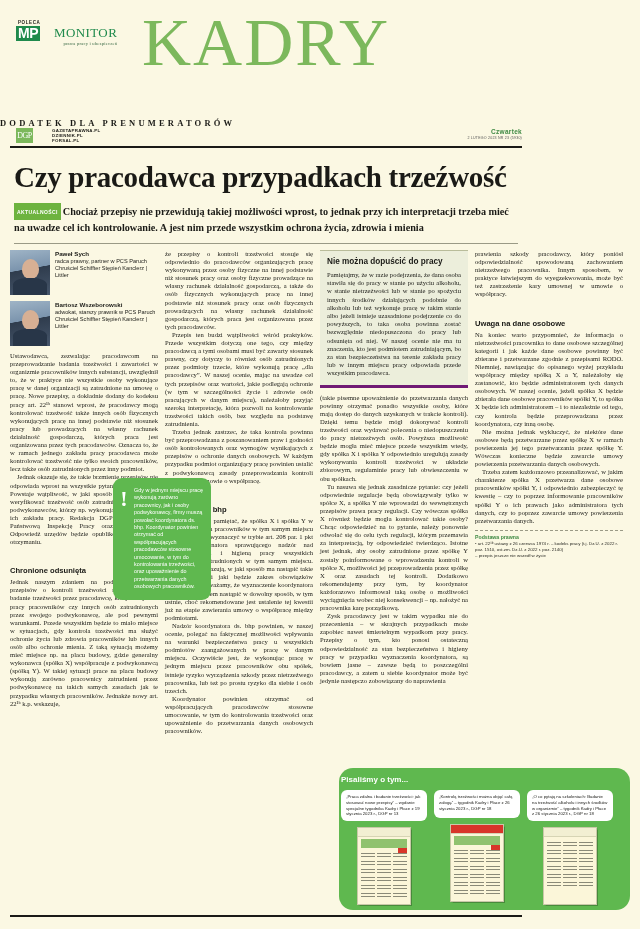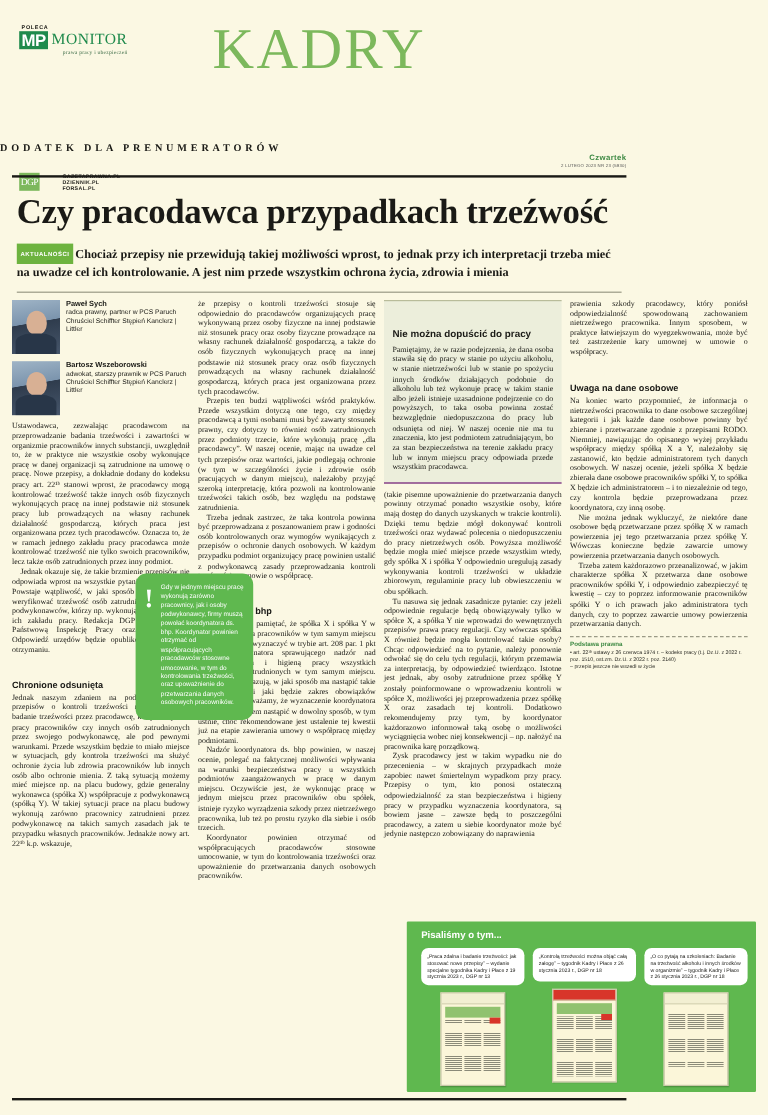--- a/index.html
+++ b/index.html
@@ -51,21 +51,21 @@
     background: #1f8a4c;
     color: #ffffff;
     font-family: "Liberation Sans", sans-serif;
     font-weight: bold;
     font-size: 14px;
     line-height: 15px;
     padding: 0 2px;
     letter-spacing: -0.5px;
   }
   .mp-text {
-    margin-left: 3px;
+    margin-left: 14px;
   }
   .monitor-word {
     font-family: "Liberation Serif", serif;
     font-size: 13px;
     line-height: 14px;
     color: #1f8a4c;
     letter-spacing: 0.4px;
   }
   .monitor-sub {
     font-family: "Liberation Serif", serif;
@@ -76,21 +76,21 @@
     text-align: right;
   }
 
   .kadry-title {
     position: absolute;
     left: 0;
     right: 0;
     top: 18px;
     text-align: center;
     font-family: "Liberation Serif", serif;
-    font-size: 48px;
+    font-size: 68px;
     line-height: 48px;
     color: #7cb85c;
     letter-spacing: 2px;
   }
   .kadry-title .l2 {
     display: block;
   }
   .dodatek {
     position: absolute;
     left: 0;
@@ -99,21 +99,21 @@
     font-family: "Liberation Serif", serif;
     font-size: 8.5px;
     letter-spacing: 3.2px;
     font-weight: bold;
     color: #1a1a16;
   }
 
   .dgp-block {
     position: absolute;
     left: 16px;
-    top: 144px;
+    top: 128px;
     display: flex;
     align-items: center;
     gap: 15px;
   }
   .dgp-mark {
     width: 17px;
     height: 15px;
     background: #7cb85c;
     color: #ffffff;
     font-family: "Liberation Serif", serif;
@@ -311,22 +311,22 @@
     margin: 0;
     text-align: left;
     text-indent: 0;
     color: #ffffff;
   }
 
   
   .tintbox {
     background: #eceedb;
     border-top: 1px solid #b9bc9a;
-    border-bottom: 1px solid #701a75;
-    padding: 23px 7px 7px 7px;
+    border-bottom: 3px solid #701a75;
+    padding: 6px 7px 7px 7px;
     margin-bottom: 6px;
   }
   .tintbox h3 {
     font-family: "Liberation Sans", sans-serif;
     font-size: 8.2px;
     font-weight: bold;
     margin: 0 0 5px 0;
   }
   .tintbox p {
     font-family: "Liberation Serif", serif;
@@ -358,23 +358,23 @@
   }
 
   
   .promo {
     position: absolute;
     left: 339px;
     top: 768px;
     width: 291px;
     height: 142px;
     background: #5fb84f;
-    border-radius: 1px;
+    border-radius: 14px;
     box-sizing: border-box;
-    padding: 7px 9px 9px 12px;
+    padding: 7px 9px 9px 2px;
   }
   .promo-title {
     font-family: "Liberation Sans", sans-serif;
     font-size: 8px;
     font-weight: bold;
     color: #ffffff;
     margin-bottom: 6px;
   }
   .promo-items {
     display: flex;

